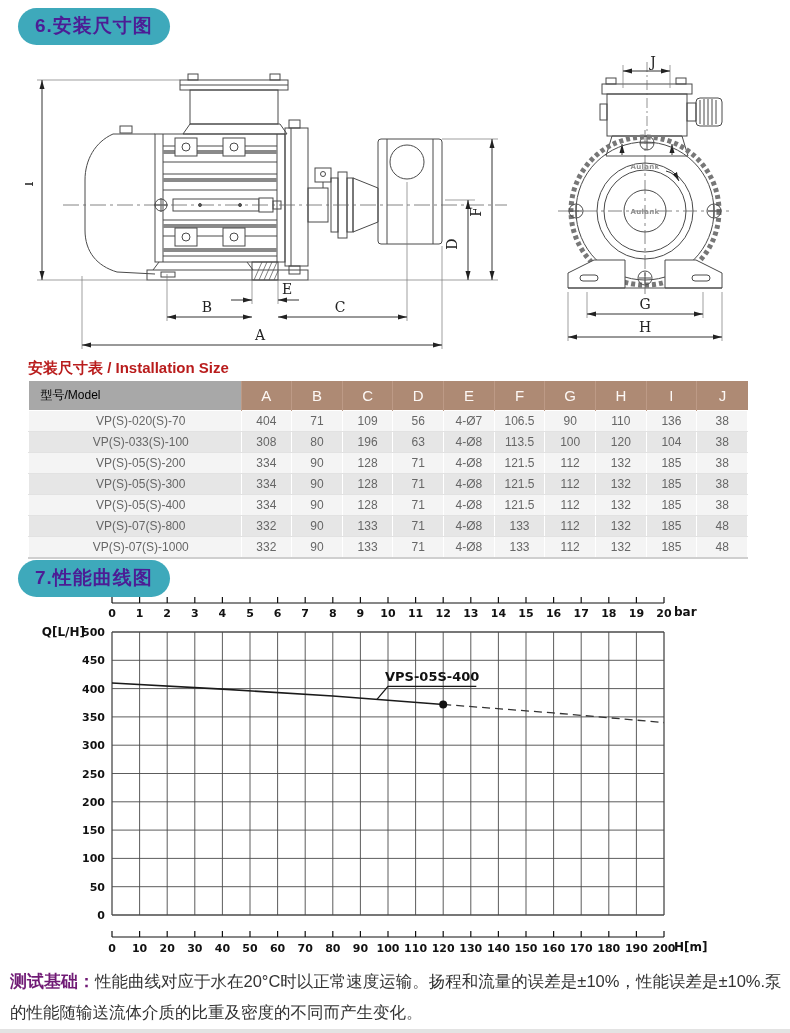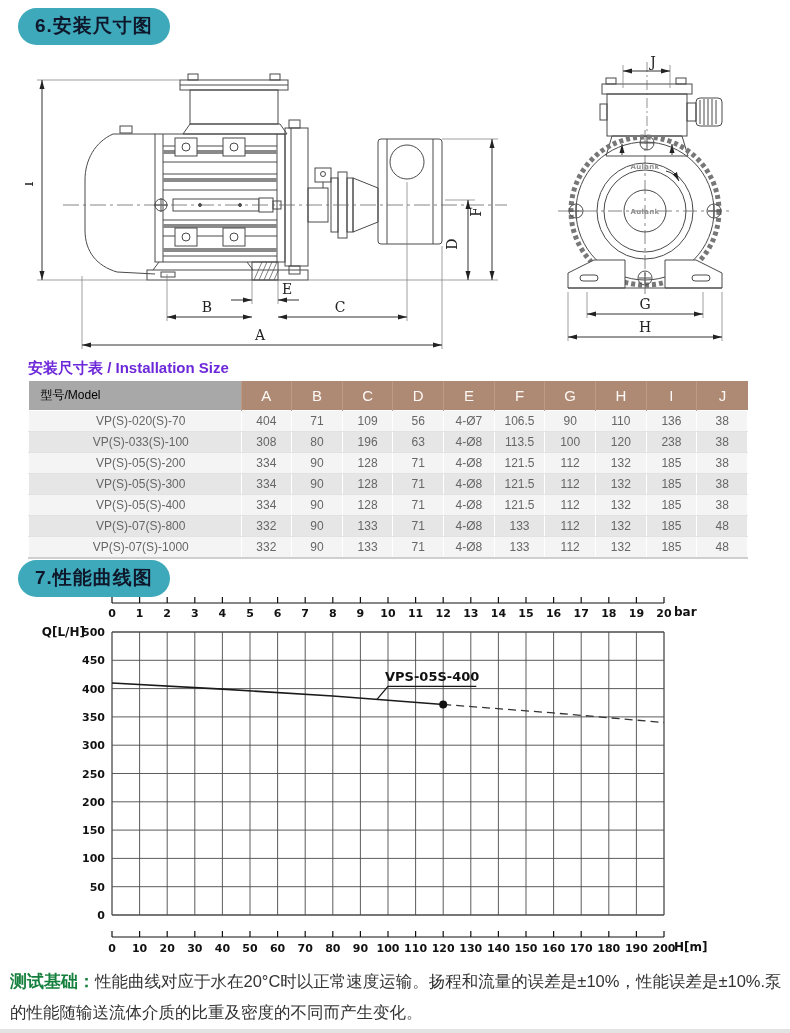--- a/index.html
+++ b/index.html
@@ -1,39 +1,39 @@
 <!DOCTYPE html>
 <html><head>
 <meta charset="utf-8">
 <style>
   html,body{margin:0;padding:0;}
   body{width:790px;height:1033px;position:relative;background:#fff;overflow:hidden;
        font-family:"Liberation Sans",sans-serif;}
-  .badge{position:absolute;background:#3ea9bb;color:#0f172a;font-weight:bold;font-size:19px;
+  .badge{position:absolute;background:#3ea9bb;color:#4c1d95;font-weight:bold;font-size:19px;
          padding:5px 17px 6px;border-radius:20px;letter-spacing:1px;}
   #badge-install{left:18px;top:8px;}
   #badge-perf{left:18px;top:560px;}
   #drawing-side{position:absolute;left:25px;top:62px;}
   #drawing-front{position:absolute;left:540px;top:56px;}
-  #table-title{position:absolute;left:28px;top:359px;font-size:15px;font-weight:bold;color:#6d28d9;}
+  #table-title{position:absolute;left:28px;top:359px;font-size:15px;font-weight:bold;color:#b91c1c;}
   #table-wrap{position:absolute;left:28px;top:381px;}
   table{border-collapse:collapse;table-layout:fixed;width:720px;}
   .th-model{background:#a8a8a8;color:#000000;font-size:12px;font-weight:normal;text-align:left;
             padding:6px 0 6px 12px;width:200px;}
   .th-dim{background:#ae8a74;color:#fdf8f5;font-size:15px;font-weight:normal;text-align:center;
           padding:4px 0;border-left:1px solid #bd9a86;}
   tbody td{font-size:12px;color:#666;text-align:center;padding:3px 0;border:1px solid #fff;
            border-bottom:1px solid #e2e2e2;}
   tbody td.td-model{text-align:center;padding-left:12px;}
   tbody tr:nth-child(odd){background:#f4f4f4;}
   tbody tr:nth-child(even){background:#e6e6e6;}
   tbody tr:last-child td{border-bottom:2px solid #cfcfcf;}
   #perf-chart{position:absolute;left:0;top:590px;}
   .footer{position:absolute;left:10px;top:966px;width:772px;font-size:16.5px;color:#333;line-height:1.85;}
-  .f-label{font-weight:bold;color:#15803d;font-size:17px;}
+  .f-label{font-weight:bold;color:#701a75;font-size:17px;}
   .bottom-strip{position:absolute;left:0;top:1029px;width:790px;height:4px;background:#e3e3e3;}
   
   .dim{font-family:"DejaVu Serif",serif;font-size:14px;fill:#222;}
   .brand{font-family:"DejaVu Sans",sans-serif;font-size:7px;font-weight:bold;fill:#8f8f8f;letter-spacing:.3px;}
   .ax{font-family:"DejaVu Sans",sans-serif;font-size:11px;font-weight:bold;fill:#111;}
   .axb{font-family:"DejaVu Sans",sans-serif;font-size:12px;font-weight:bold;fill:#111;}
   .ann{font-family:"DejaVu Sans",sans-serif;font-size:13px;font-weight:bold;fill:#111;}
   .ln{stroke:#4a4a4a;fill:none;stroke-width:1;}
   .dimln{stroke:#333;fill:none;stroke-width:1;}
   .extln{stroke:#777;fill:none;stroke-width:0.7;}
@@ -277,21 +277,21 @@
         <tr>
           <td class="td-model">VP(S)-033(S)-100</td>
           <td>308</td>
           <td>80</td>
           <td>196</td>
           <td>63</td>
           <td>4-Ø8</td>
           <td>113.5</td>
           <td>100</td>
           <td>120</td>
-          <td>238</td>
+          <td>104</td>
           <td>38</td>
         </tr>
         <tr>
           <td class="td-model">VP(S)-05(S)-200</td>
           <td>334</td>
           <td>90</td>
           <td>128</td>
           <td>71</td>
           <td>4-Ø8</td>
           <td>121.5</td>

